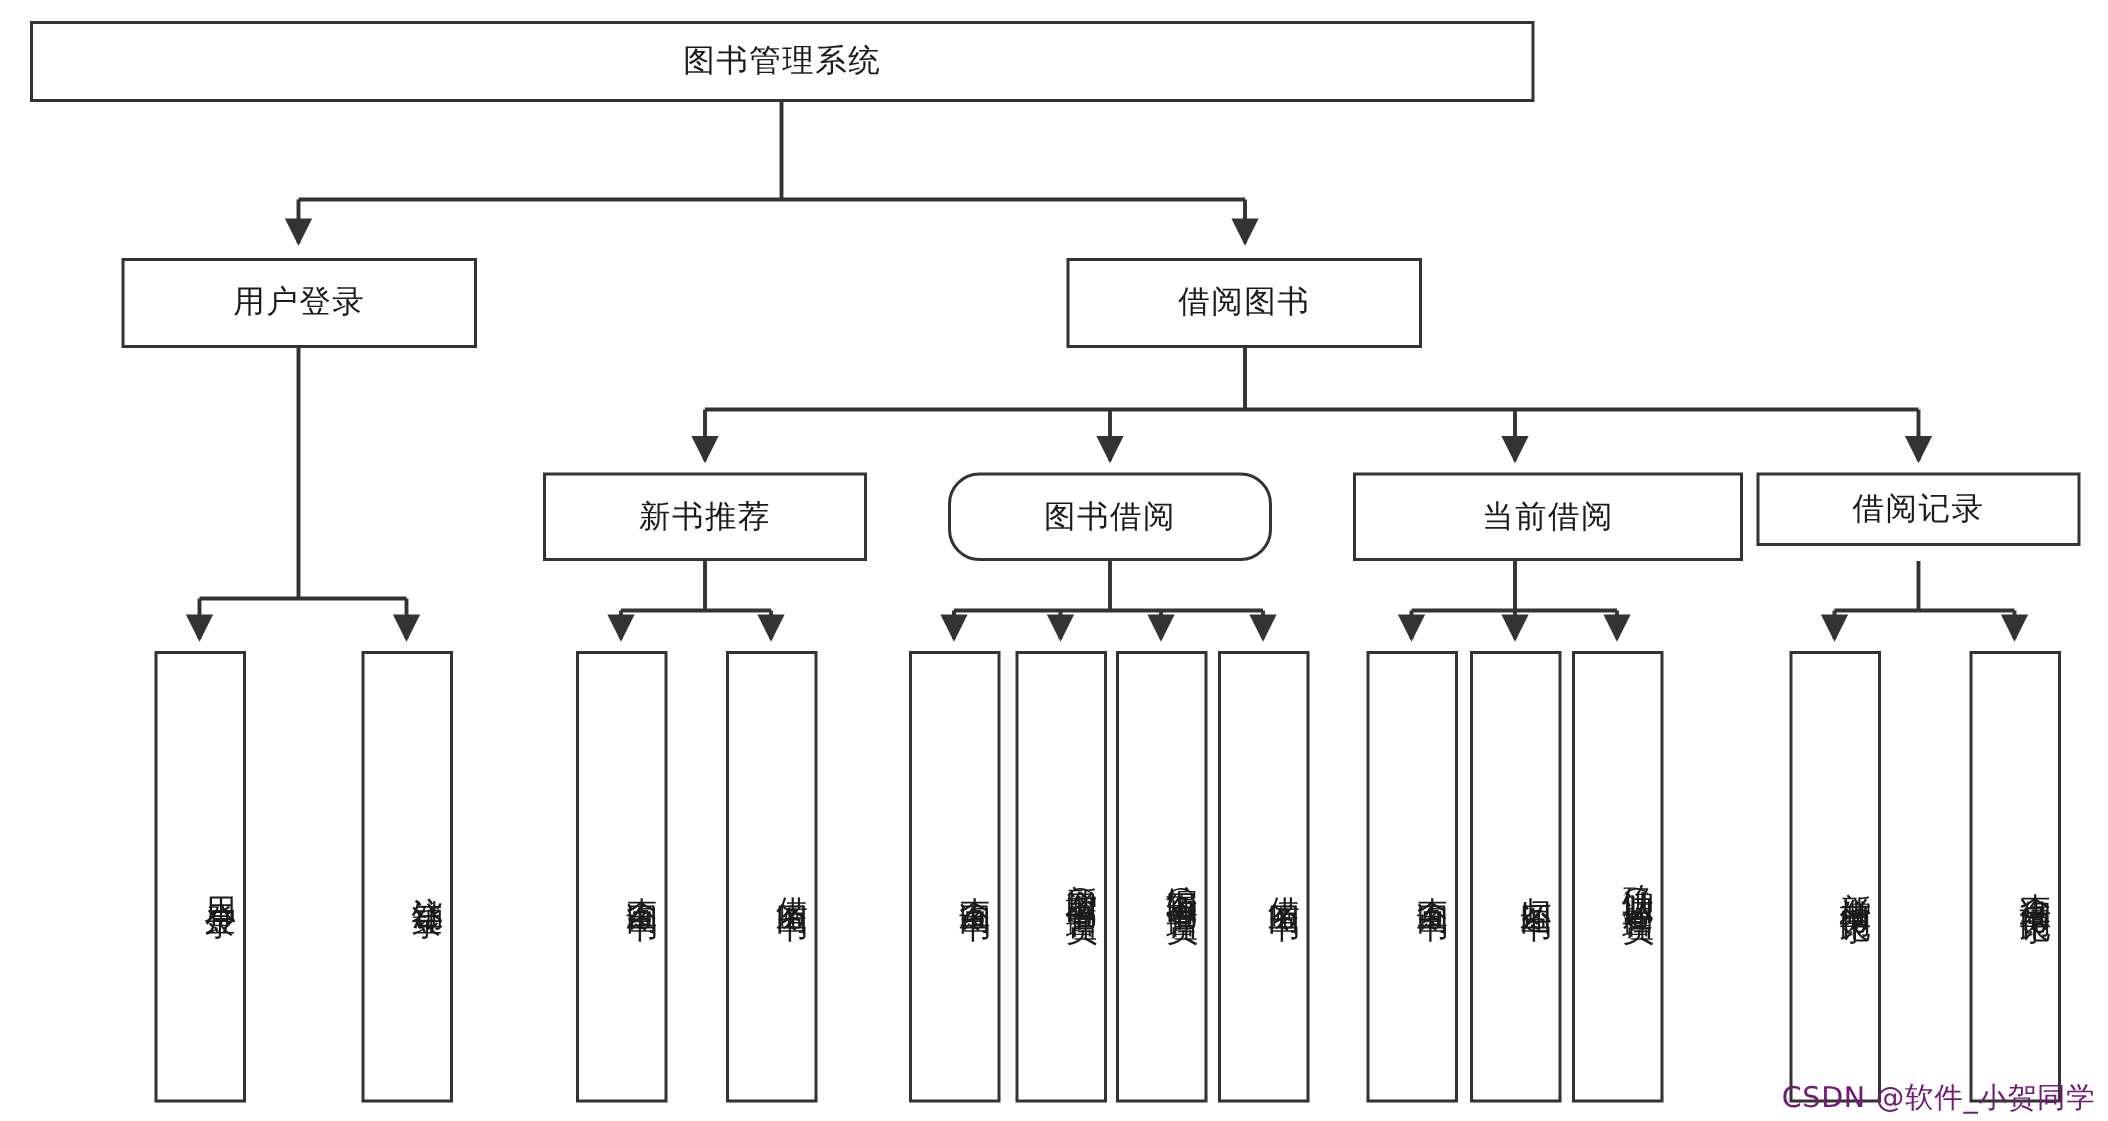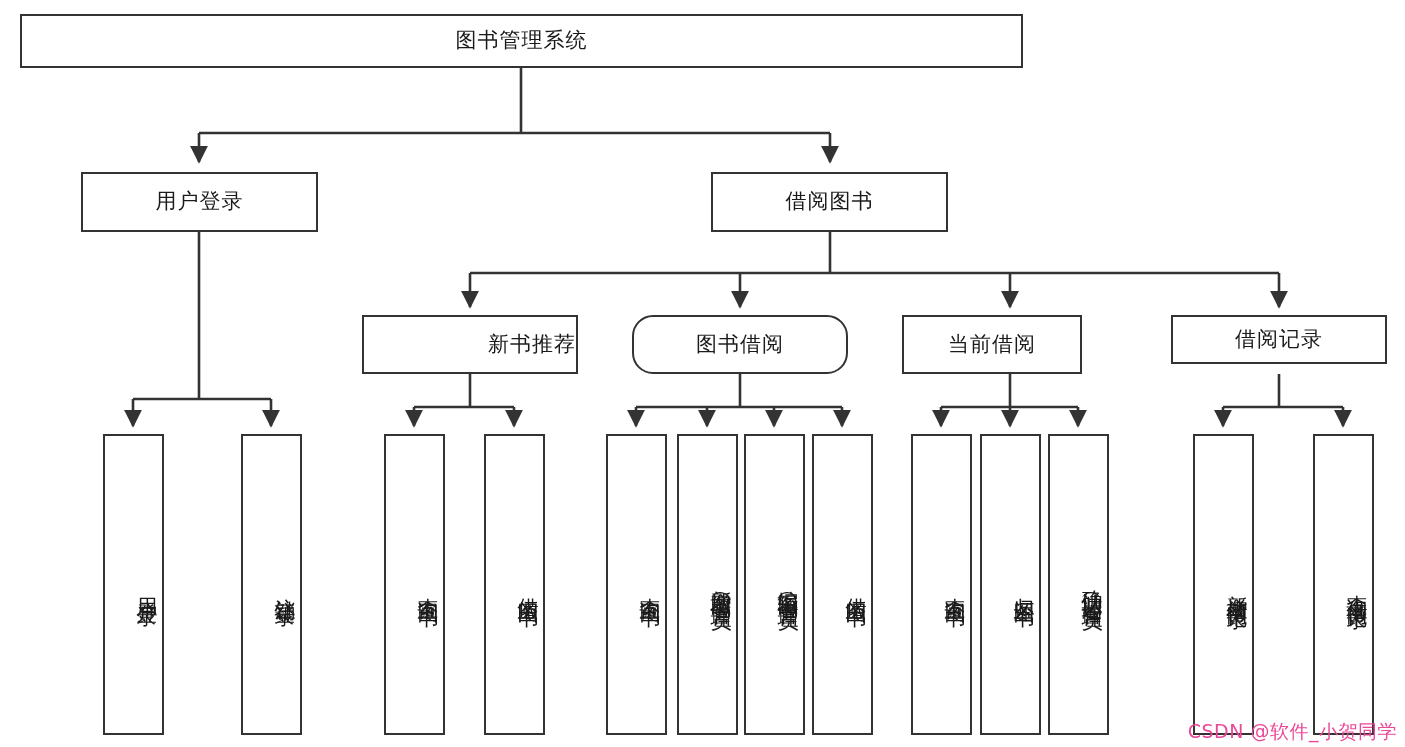--- a/index.html
+++ b/index.html
@@ -53,21 +53,21 @@
   }
   .node-v .vtext {
     writing-mode: vertical-rl;
     text-orientation: upright;
   }
   .watermark {
     position: absolute;
     right: 8px;
     bottom: 2px;
     font-size: 19px;
-    color: #ec4899;
+    color: #701a75;
     white-space: nowrap;
     letter-spacing: 0.5px;
   }
 </style>
 </head>
 <body>
 
 <div id="canvas">
 
   <svg class="edges" viewBox="0 0 1405 747">
@@ -124,27 +124,27 @@
     <span>图书管理系统</span>
   </div>
 
   <div class="node node-h" style="left:81px; top:172px; width:237px; height:60px;">
     <span>用户登录</span>
   </div>
   <div class="node node-h" style="left:711px; top:172px; width:237px; height:60px;">
     <span>借阅图书</span>
   </div>
 
-  <div class="node node-h" style="left:362px; top:315px; width:216px; height:59px;justify-content:flex-end;">
+  <div class="node node-h" style="left:362px; top:315px; width:216px; height:59px;">
     <span>新书推荐</span>
   </div>
   <div class="node node-h" style="left:632px; top:315px; width:216px; height:59px;border-radius:21px;">
     <span>图书借阅</span>
   </div>
-  <div class="node node-h" style="left:902px; top:315px; width:180px; height:59px;">
+  <div class="node node-h" style="left:902px; top:315px; width:260px; height:59px;">
     <span>当前借阅</span>
   </div>
   <div class="node node-h" style="left:1171px; top:315px; width:216px; height:49px;">
     <span>借阅记录</span>
   </div>
 
   <div class="node node-v" style="left:103px; top:434px; width:61px; height:301px;">
     <span class="vtext">用户登录</span>
   </div>
   <div class="node node-v" style="left:241px; top:434px; width:61px; height:301px;">

